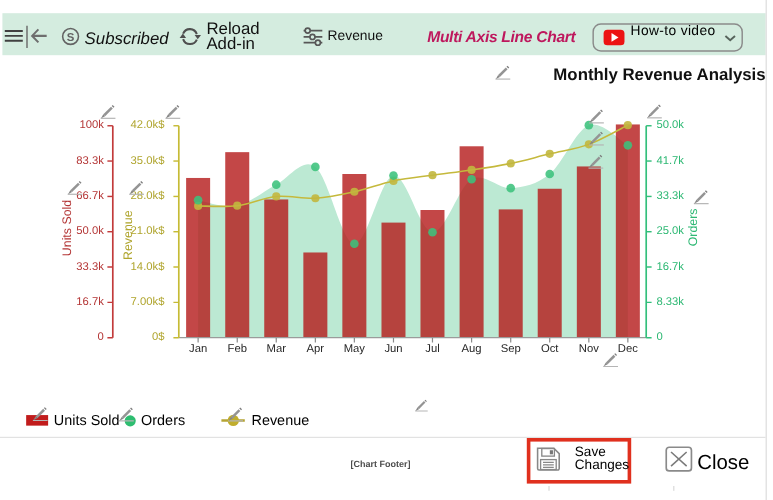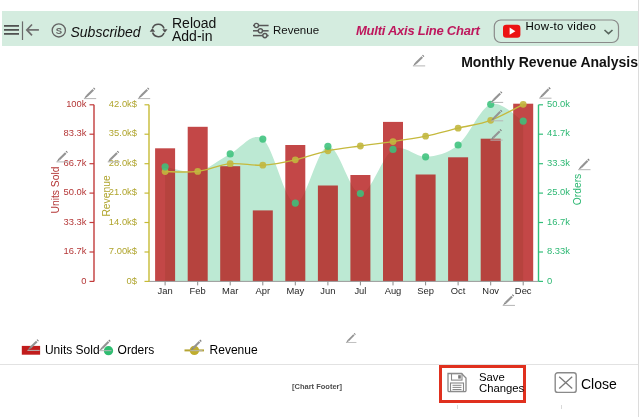--- a/index.html
+++ b/index.html
@@ -263,13 +263,13 @@
   <line x1="7.5" y1="16.4" x2="16.5" y2="16.4" stroke="#888" stroke-width="1"></line>
   <line x1="7.5" y1="18.5" x2="16.5" y2="18.5" stroke="#888" stroke-width="1"></line>
 </svg>
 <div class="abs" style="left:479px;top:371.8px;font-size:11.3px;color:#000;line-height:11.2px;">Save<br>Changes</div>
 
 <svg class="abs" style="left:553px;top:371px;" width="26" height="24" viewBox="0 0 26 24">
   <rect x="2.2" y="1.7" width="21" height="19.7" rx="2.5" fill="#fff" stroke="#8a8a8a" stroke-width="1.4"></rect>
   <line x1="6.2" y1="5.7" x2="19.2" y2="17.4" stroke="#7a7a7a" stroke-width="1.3"></line>
   <line x1="19.2" y1="5.7" x2="6.2" y2="17.4" stroke="#7a7a7a" stroke-width="1.3"></line>
 </svg>
-<div class="abs" style="left:581px;top:375.8px;font-size:14px;color:#000;">Close</div>
+<div class="abs" style="left:581px;top:375.8px;font-size:17px;color:#000;">Close</div>
 
 </body></html>

